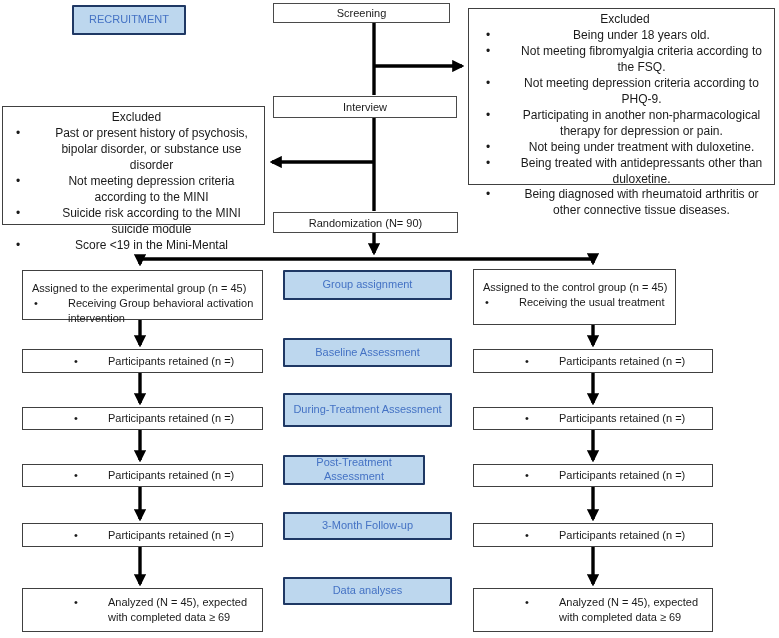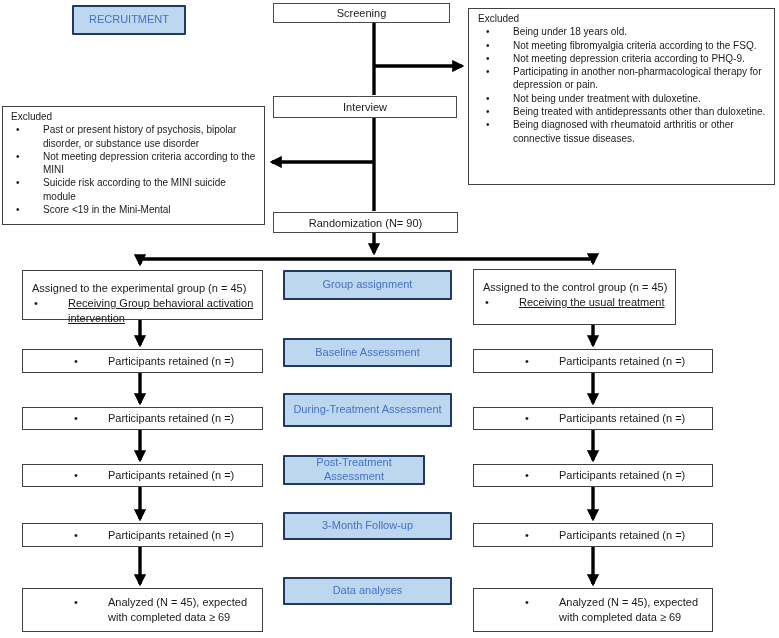--- a/index.html
+++ b/index.html
@@ -20,35 +20,35 @@
   .pill {
     position:absolute; box-sizing:border-box; background:#BDD7EE; color:#4472C4;
     border:2px solid #1F3864; border-radius:1px;
     display:flex; align-items:center; justify-content:center;
     font-size:11px; text-align:center; line-height:1.25; padding:0 8px;
   }
 
   
   .xbox {
     position:absolute; box-sizing:border-box; background:#ffffff;
-    border:1.5px solid #404040; font-size:10px; line-height:1.33;
+    border:1.5px solid #404040; font-size:12px; line-height:1.33;text-align:center;
   }
   .xbox .xtitle { padding:1px 2px 0 9px; }
   .xbox ul { margin:0; padding:0; list-style:none; }
   .xbox li { position:relative; padding-left:44px; padding-right:4px; }
   .xbox li::before { content:"\2022"; position:absolute; left:17px; }
   .xbox.narrow li { padding-left:40px; }
   .xbox.narrow li::before { left:13px; }
 
   .gbox {
     position:absolute; box-sizing:border-box; background:#ffffff;
     border:1.5px solid #404040; font-size:11px; line-height:1.35; padding-top:10px;
   }
   .gbox .xtitle { padding-left:9px; }
-  .gbox ul { margin:0; padding:0; list-style:none;text-decoration:underline; }
+  .gbox ul { margin:0; padding:0; list-style:none; }
   .gbox li { position:relative; padding-left:45px; padding-right:3px; }
   .gbox li::before { content:"\2022"; position:absolute; left:11px; }
 
   
   .rbox {
     position:absolute; box-sizing:border-box; background:#ffffff;
     border:1.5px solid #404040; display:flex; align-items:center;
     font-size:11px; line-height:1.35;padding-left:40px;
   }
   .rbox .bl { display:block; position:relative; padding-left:45px; padding-right:4px; }

